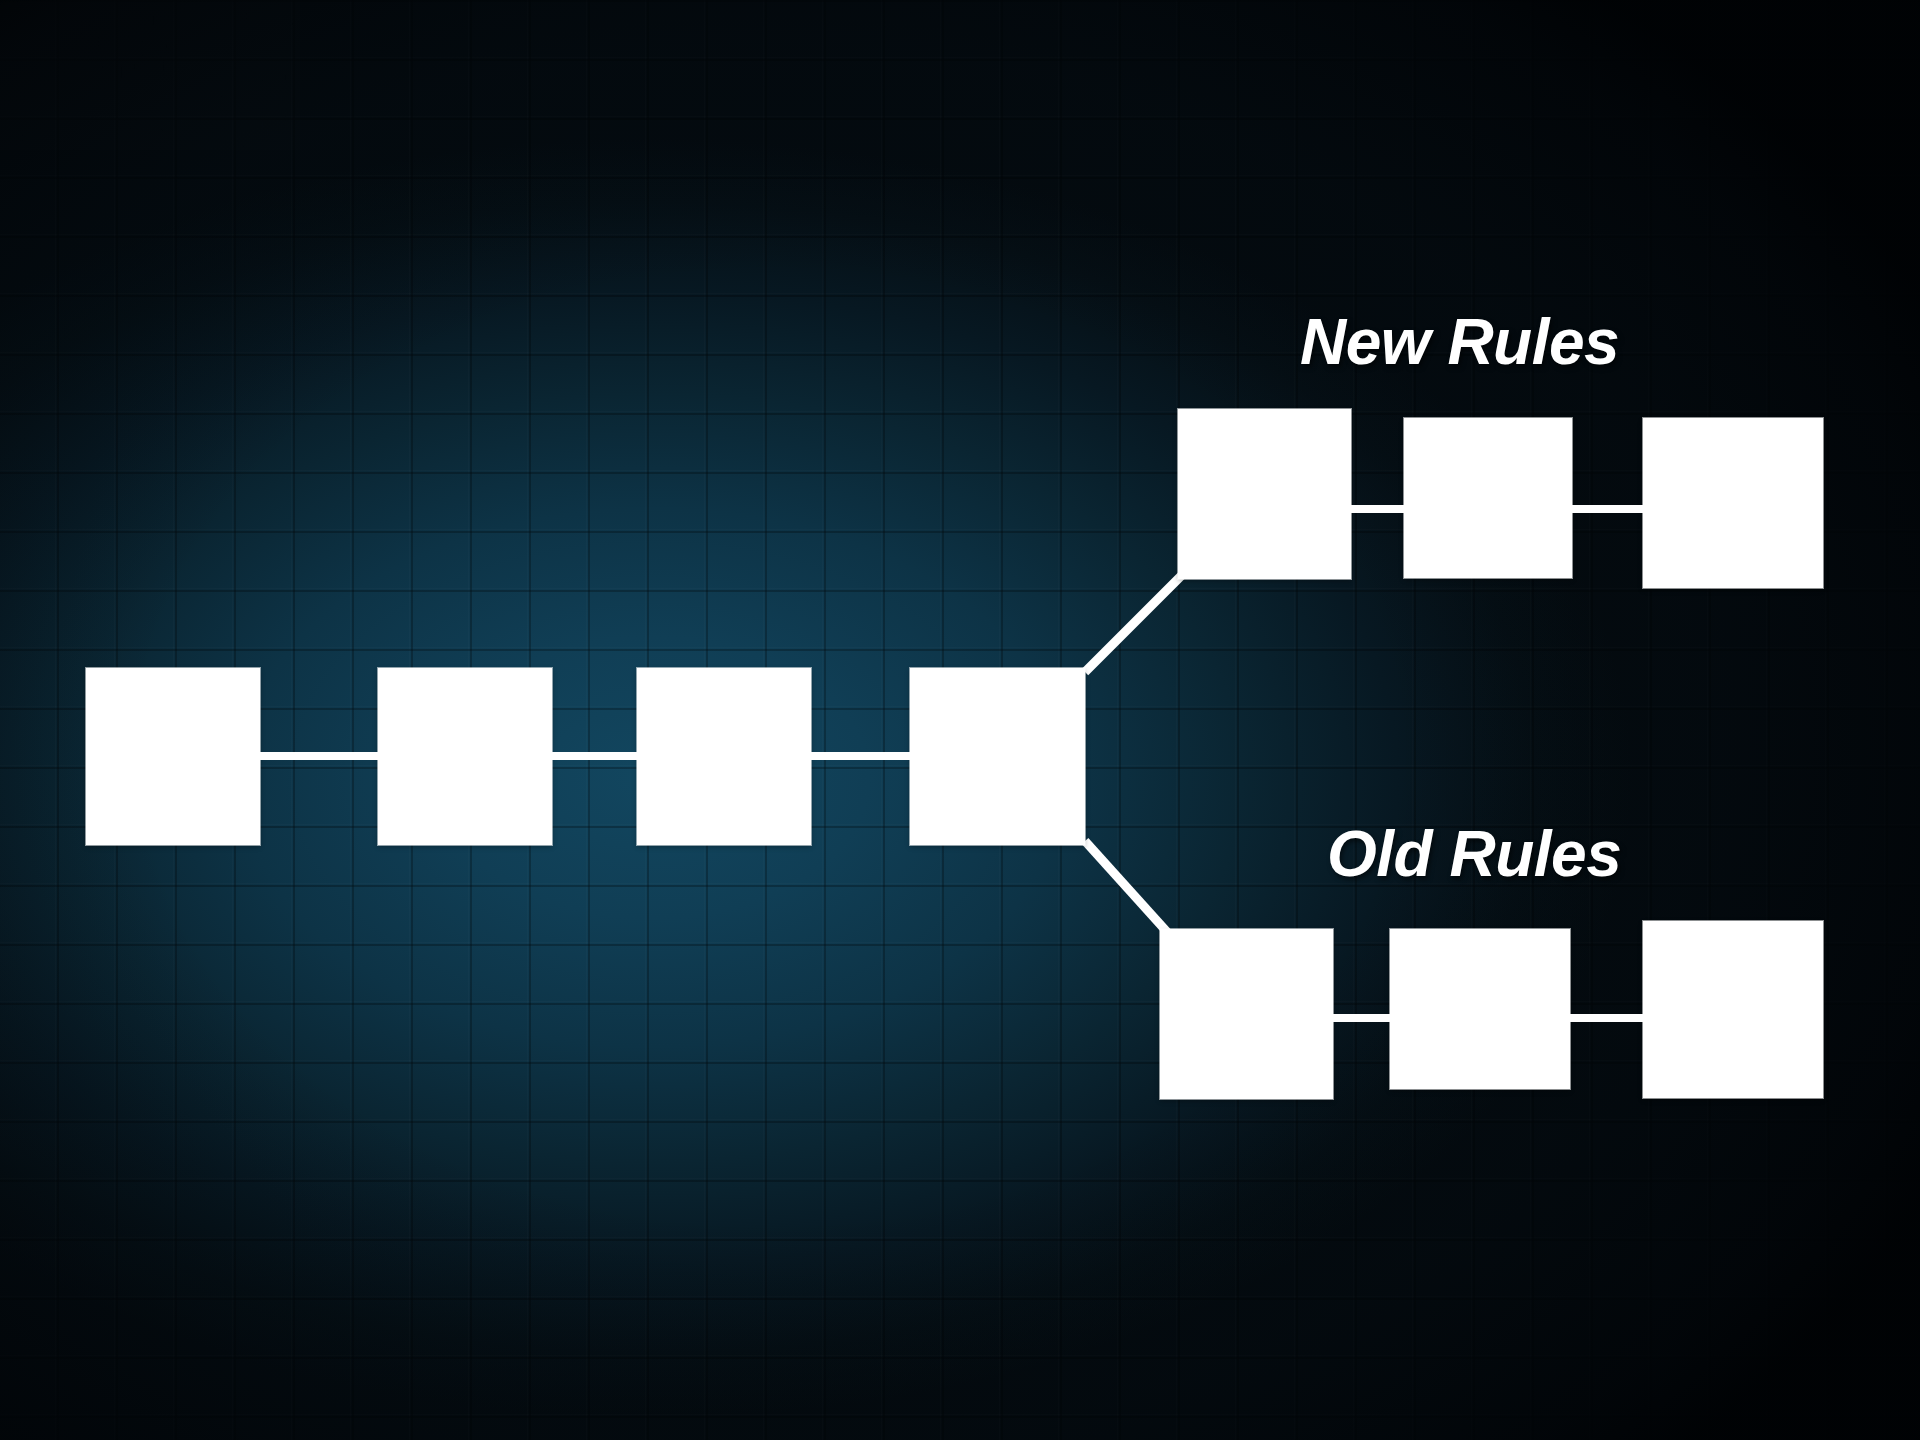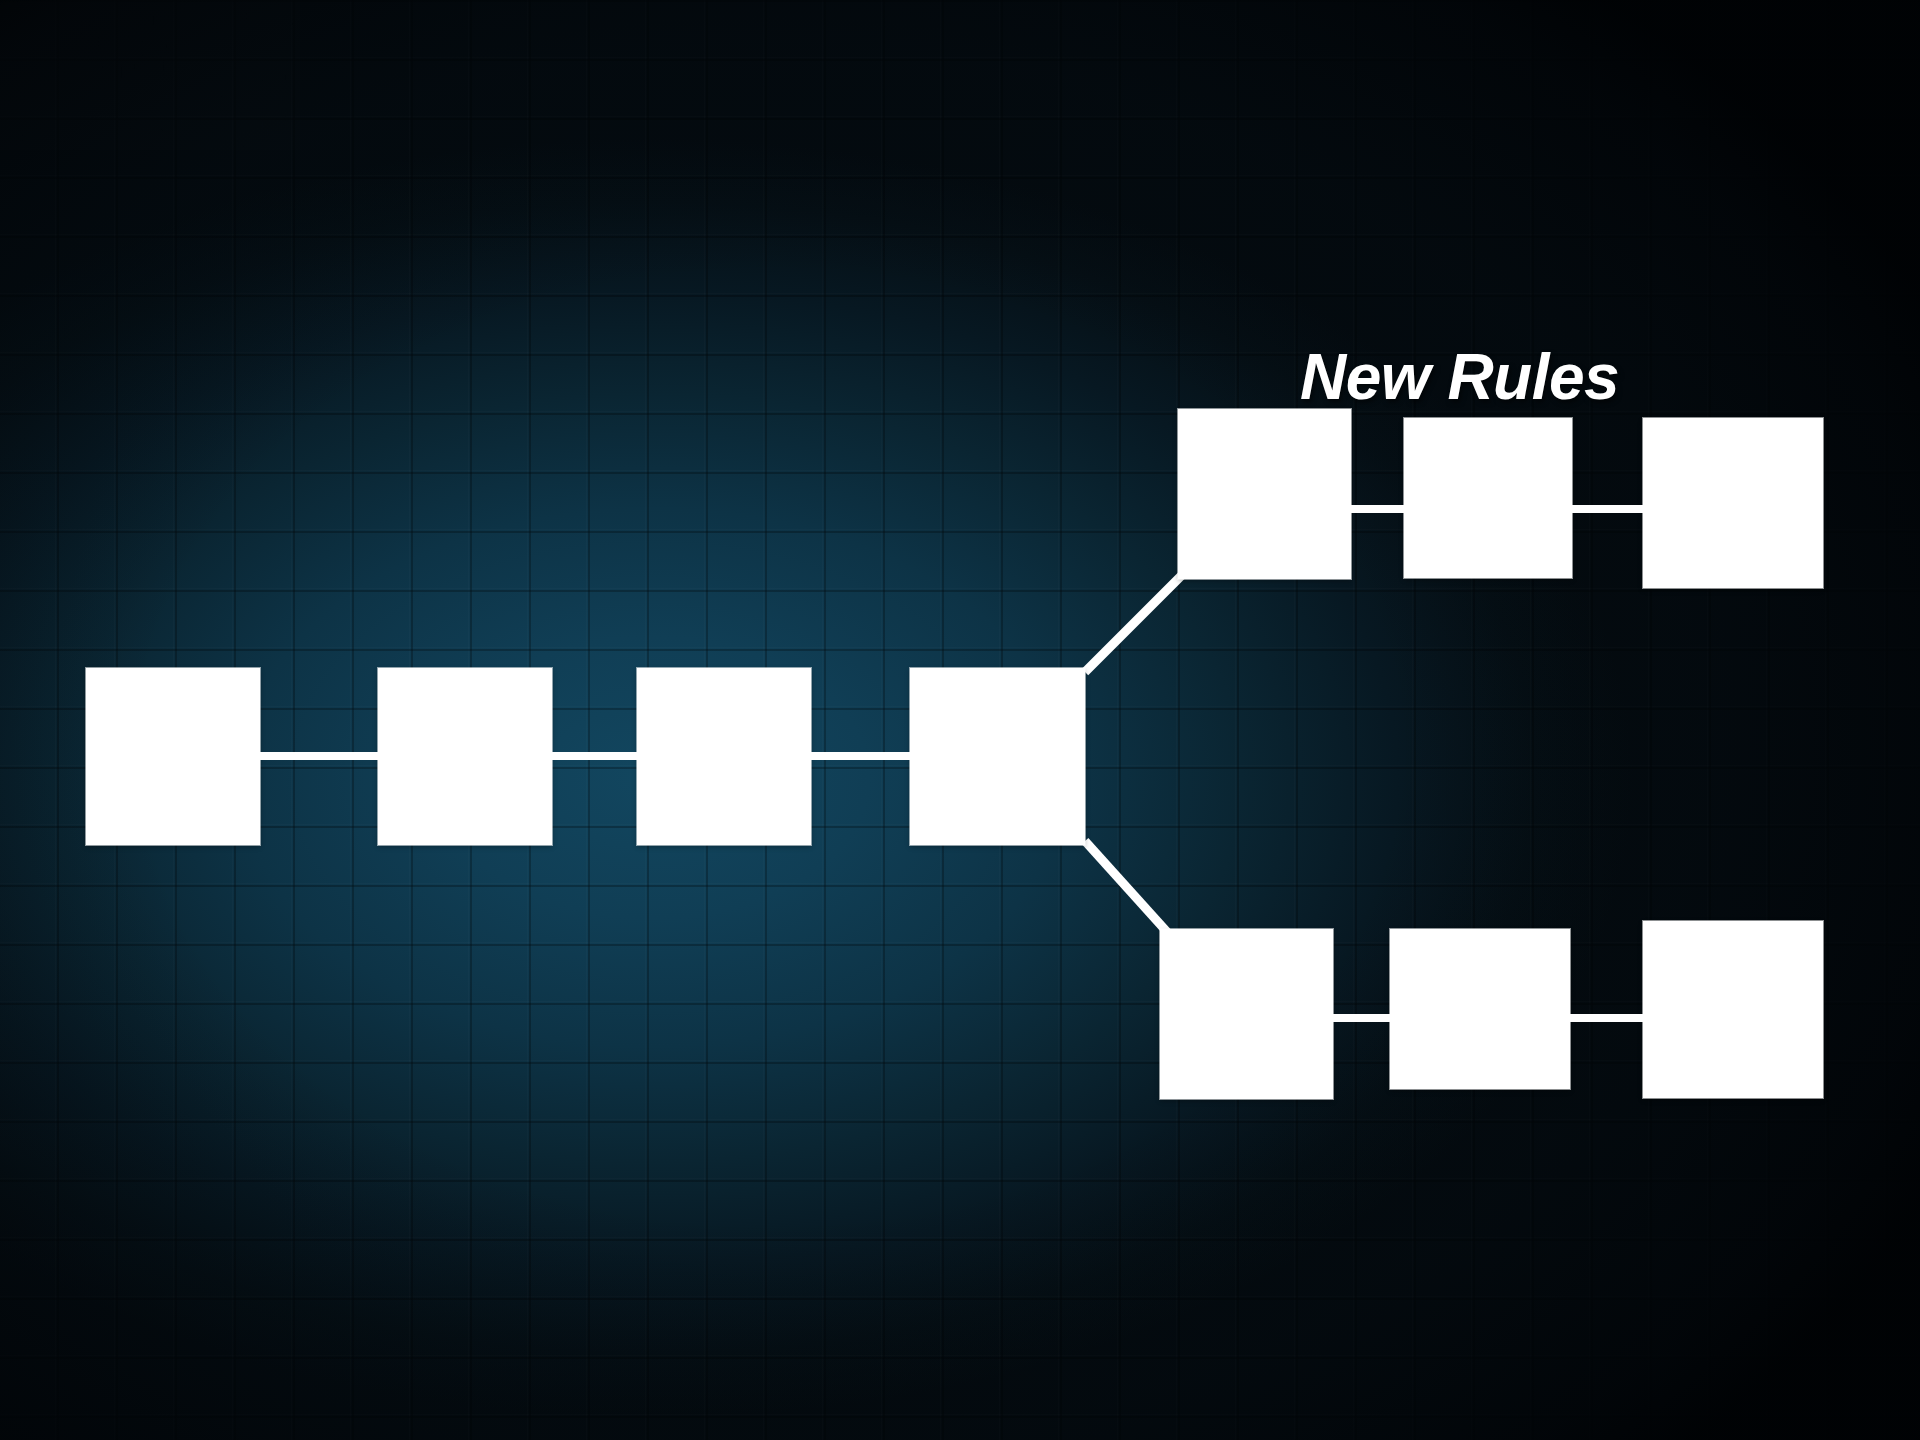--- a/index.html
+++ b/index.html
@@ -147,16 +147,17 @@
     <div class="connector" style="left:1351px; top:505px; width:53px; height:8px;"></div>
     <div class="connector" style="left:1572px; top:505px; width:71px; height:8px;"></div>
 
     <div class="node" style="left:1160px; top:929px; width:173px; height:170px;"></div>
     <div class="node" style="left:1390px; top:929px; width:180px; height:160px;"></div>
     <div class="node" style="left:1643px; top:921px; width:180px; height:177px;"></div>
 
     <div class="connector" style="left:1333px; top:1014px; width:57px; height:8px;"></div>
     <div class="connector" style="left:1570px; top:1014px; width:73px; height:8px;"></div>
 
-    <div class="label" style="left:1300px; top:310px;margin-top:35px;">New Rules</div>
+    <div class="label" style="left:1300px; top:310px;">New Rules</div>
+    <div class="label" style="left:1327px; top:822px;">Old Rules</div>
 
   </div>
 </div>
 
 </body></html>

